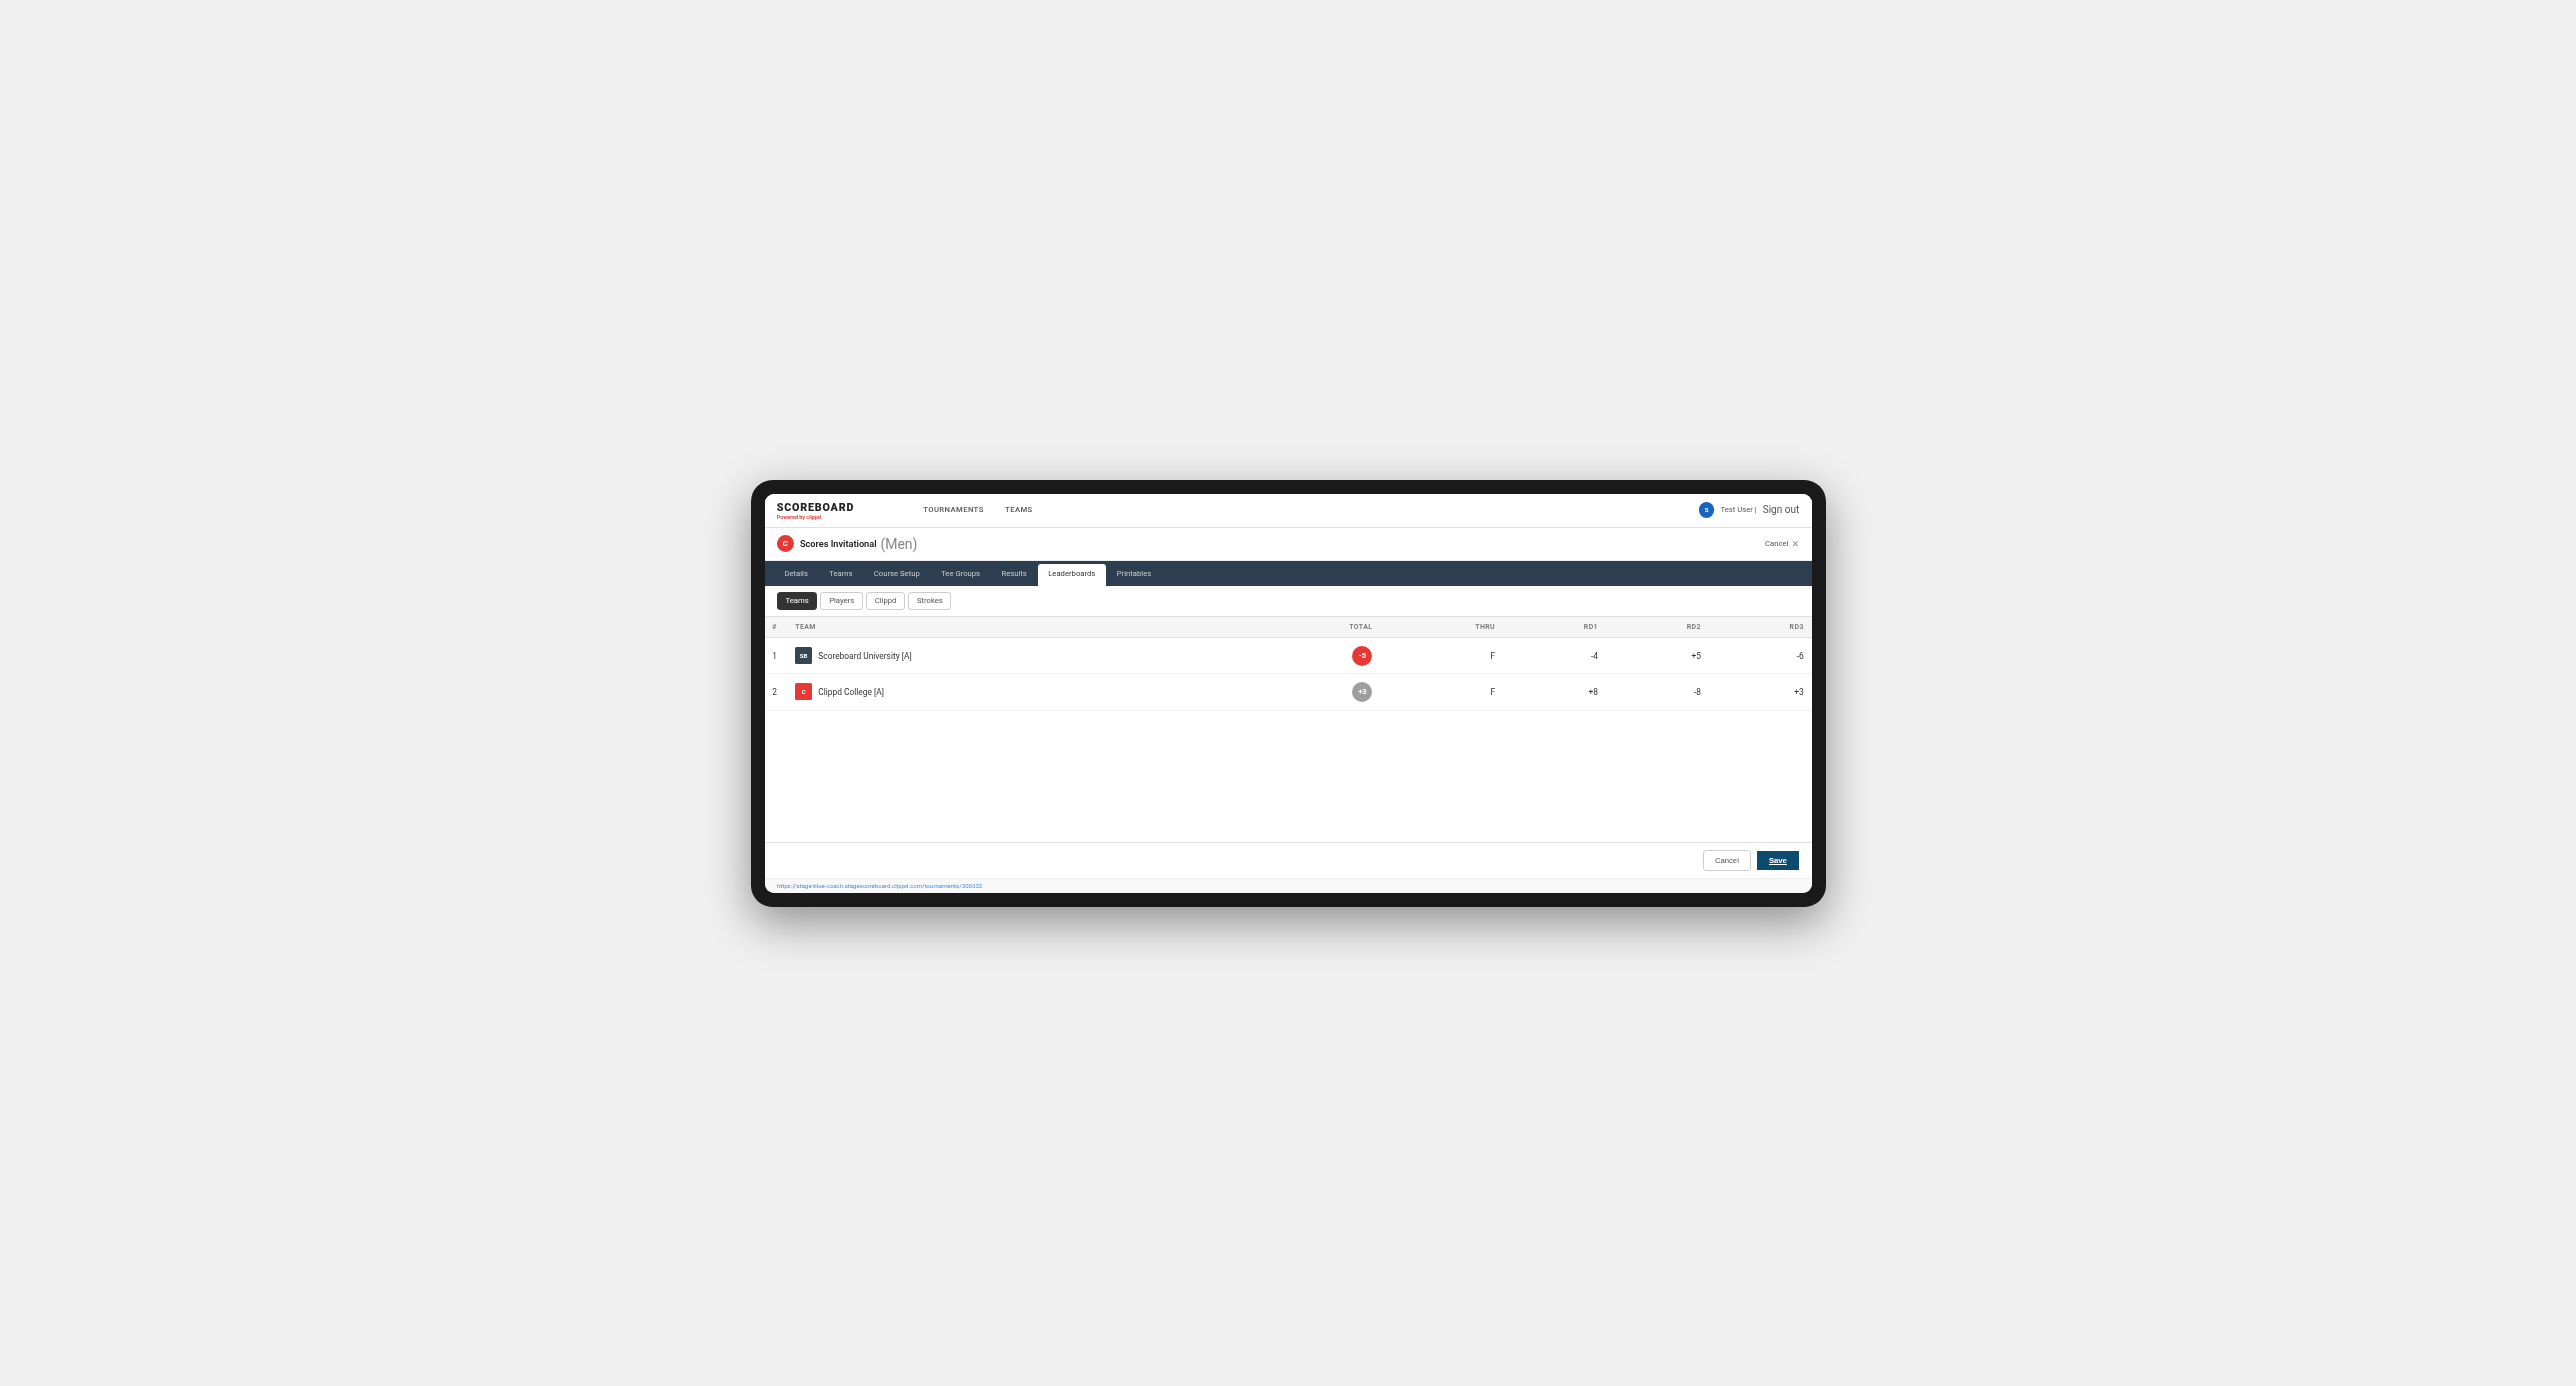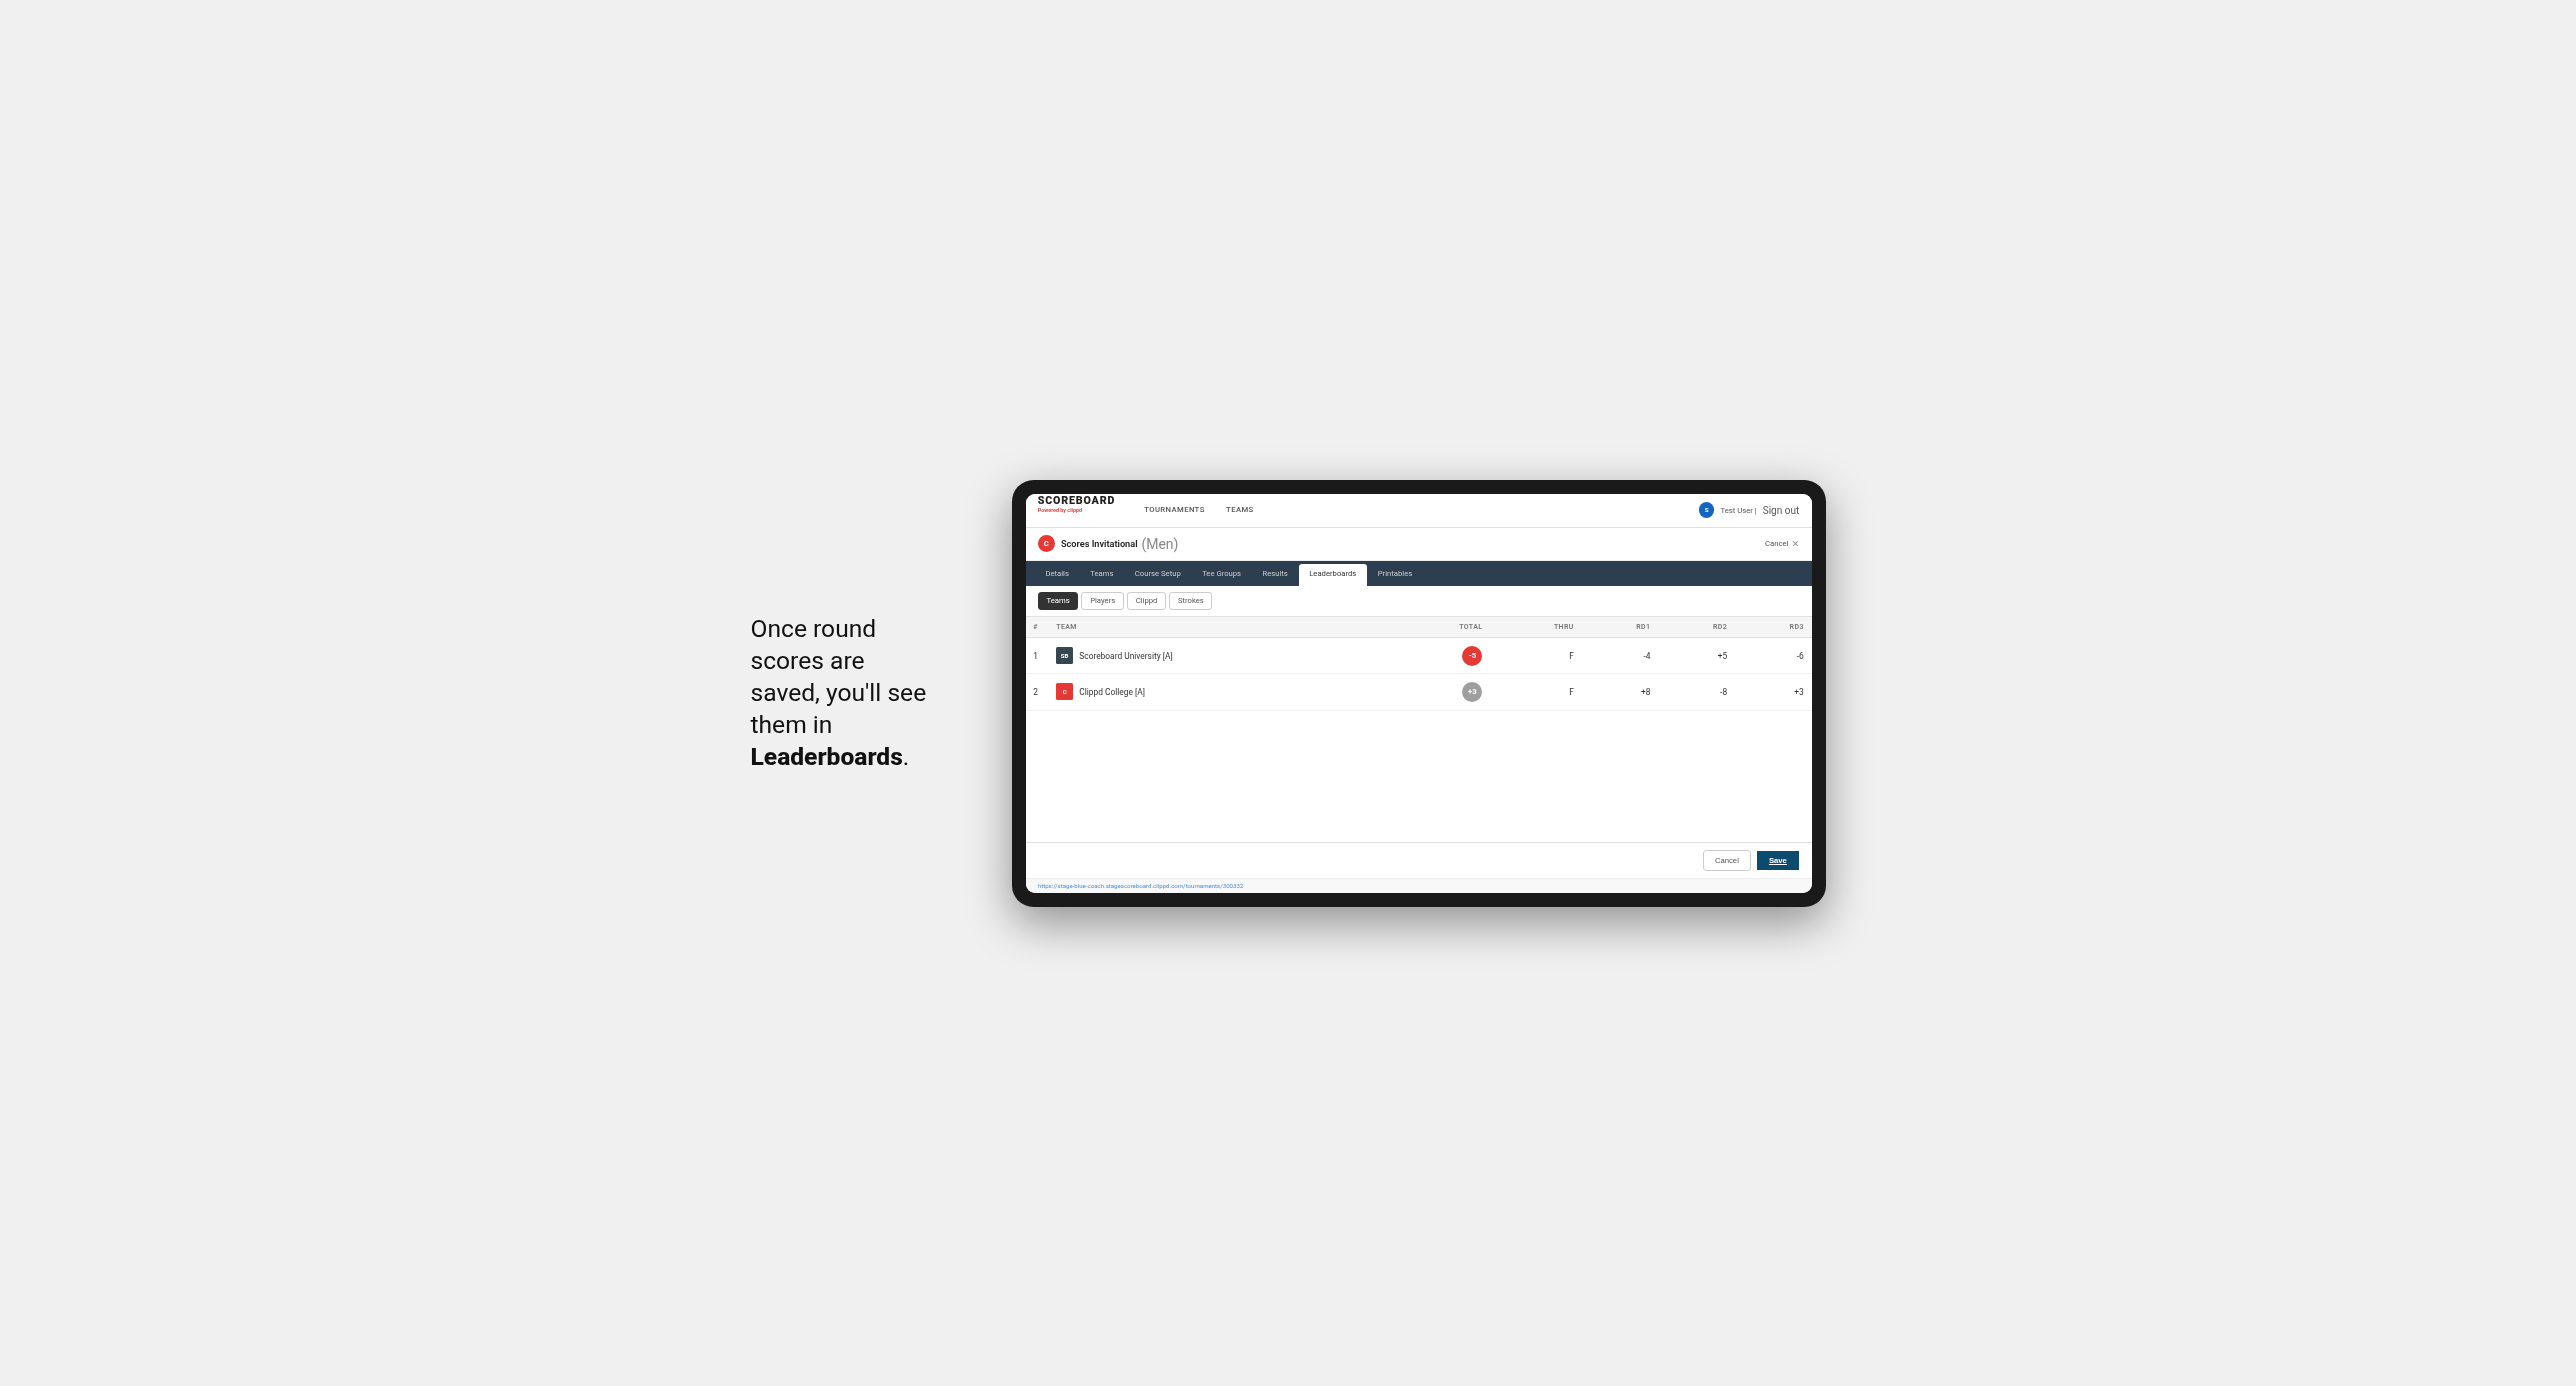--- a/index.html
+++ b/index.html
@@ -43,22 +43,24 @@
       overflow: hidden;
       display: flex;
       flex-direction: column;
       min-height: 399px;
     }
     
     .top-nav {
       background: #fff;
       border-bottom: 0.8px solid #e0e0e0;
       display: flex;
+      align-items: center;
       padding: 0 12.3px;
       height: 34px;
+      gap: 40px;
     }
     .logo-area {
       display: flex;
       flex-direction: column;
       margin-right: 18.4px;
     }
     .logo-title {
       font-size: 10.7px;
       font-weight: 900;
       letter-spacing: 0.8px;
@@ -317,27 +319,20 @@
       display: flex;
       flex-direction: column;
       flex: 1;
     }
   </style>
 </head>
 <body>
 
 <div class="page-wrapper">
 
-  <div class="left-text">
-    <span>Once round</span><br>
-    <span>scores are</span><br>
-    <span>saved, you'll see</span><br>
-    <span>them in</span><br>
-    <strong>Leaderboards</strong><span>.</span>
-  </div>
 
   <div class="tablet">
     <div class="tablet-screen">
 
       <div class="top-nav">
         <div class="logo-area">
           <span class="logo-title">SCOREBOARD</span>
           <span class="logo-powered">
             <span>Powered by</span>
             <span style="color:#e53935;font-weight:600;">clippd</span>

